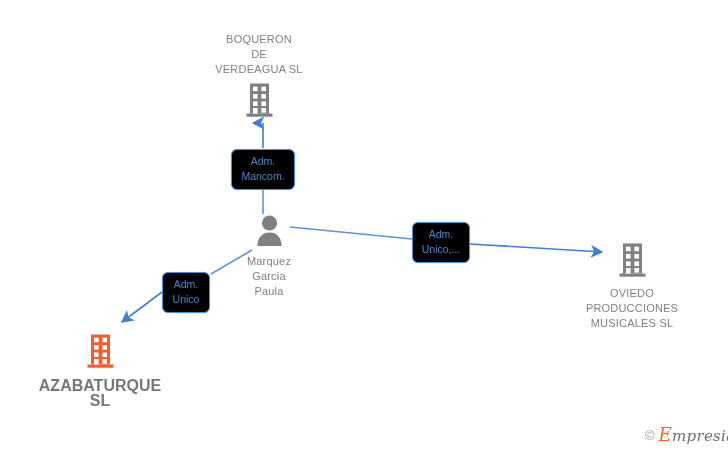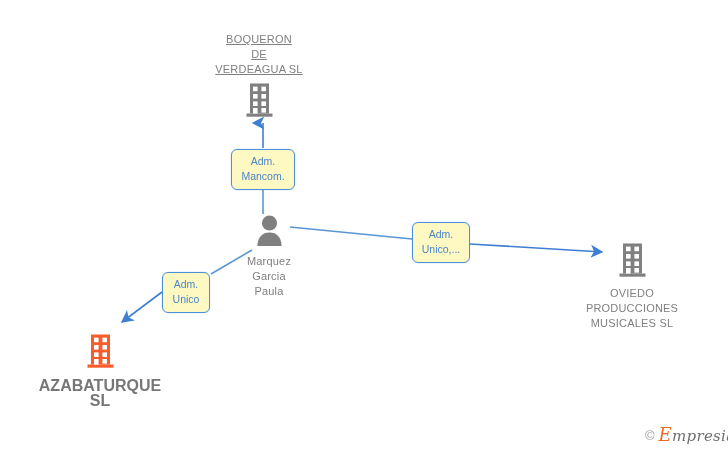--- a/index.html
+++ b/index.html
@@ -53,21 +53,21 @@
   }
   .icon-company, .icon-person {
     display: block;
   }
   
   #node-boqueron {
     left: 194px;
     top: 32px;
     width: 130px;
   }
-  #node-boqueron .node-label { margin-bottom: 6px; text-decoration: underline; }
+  #node-boqueron .node-label { margin-bottom: 6px; }
 
   
   #node-person {
     left: 219px;
     top: 214px;
     width: 100px;
   }
   #node-person .node-label { margin-top: 4px; }
 
   
@@ -85,21 +85,21 @@
     width: 128px;
   }
   #node-azabaturque .node-label { margin-top: 6px; }
 
   
   .edge-label {
     position: absolute;
     box-sizing: border-box;
     border: 1px solid #4a90d9;
     border-radius: 6px;
-    background: #fef9c3;
+    background: #000000;
     color: #4a86c8;
     font-size: 10.5px;
     line-height: 15px;
     text-align: center;
     padding: 4px 6px 5px;
     white-space: pre-line;
     box-shadow: 0 0 0 0.5px rgba(74,144,217,0.15);
   }
   #edge-label-mancom {
     left: 231px;

